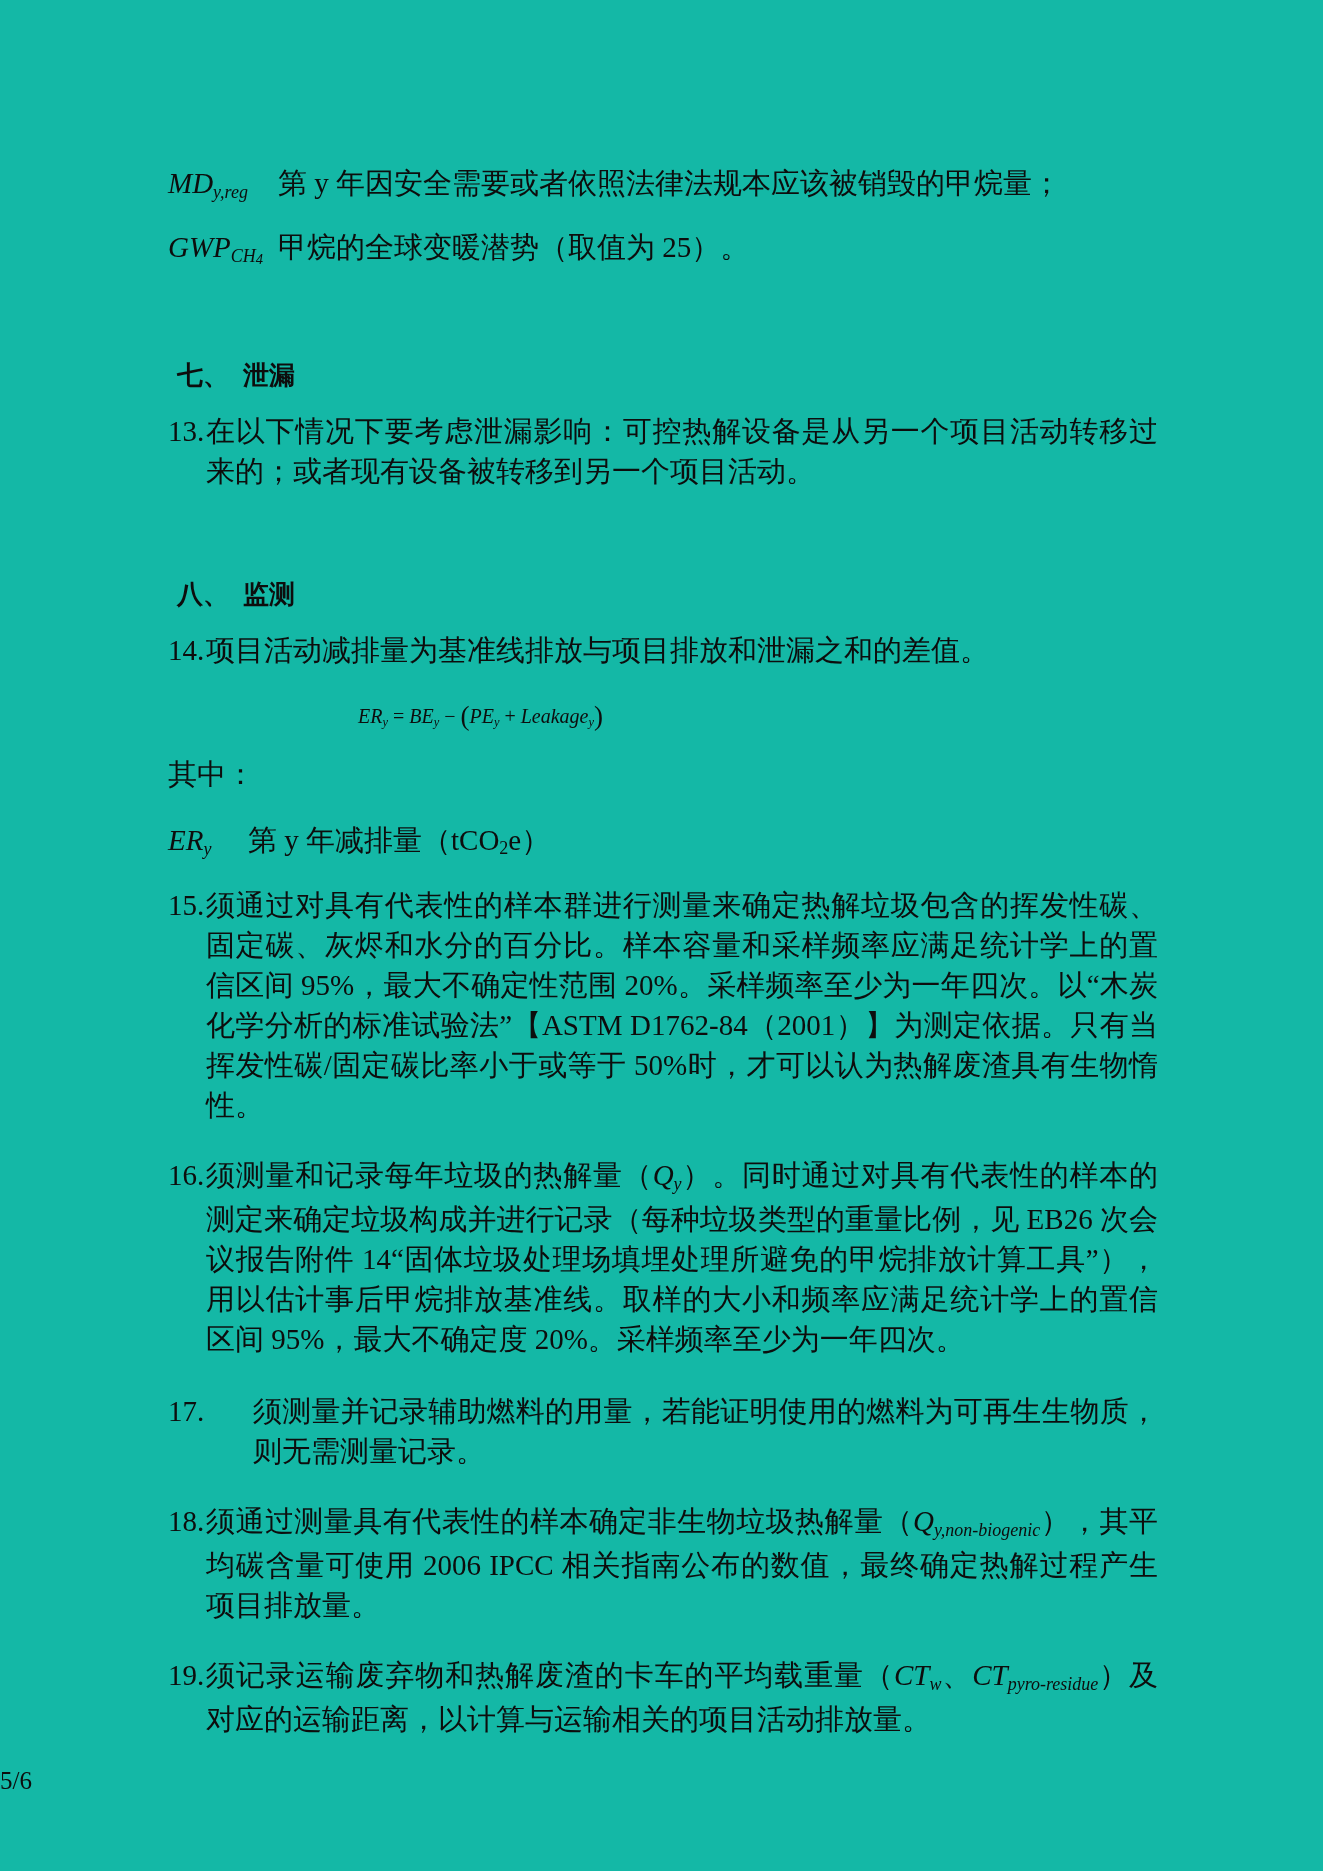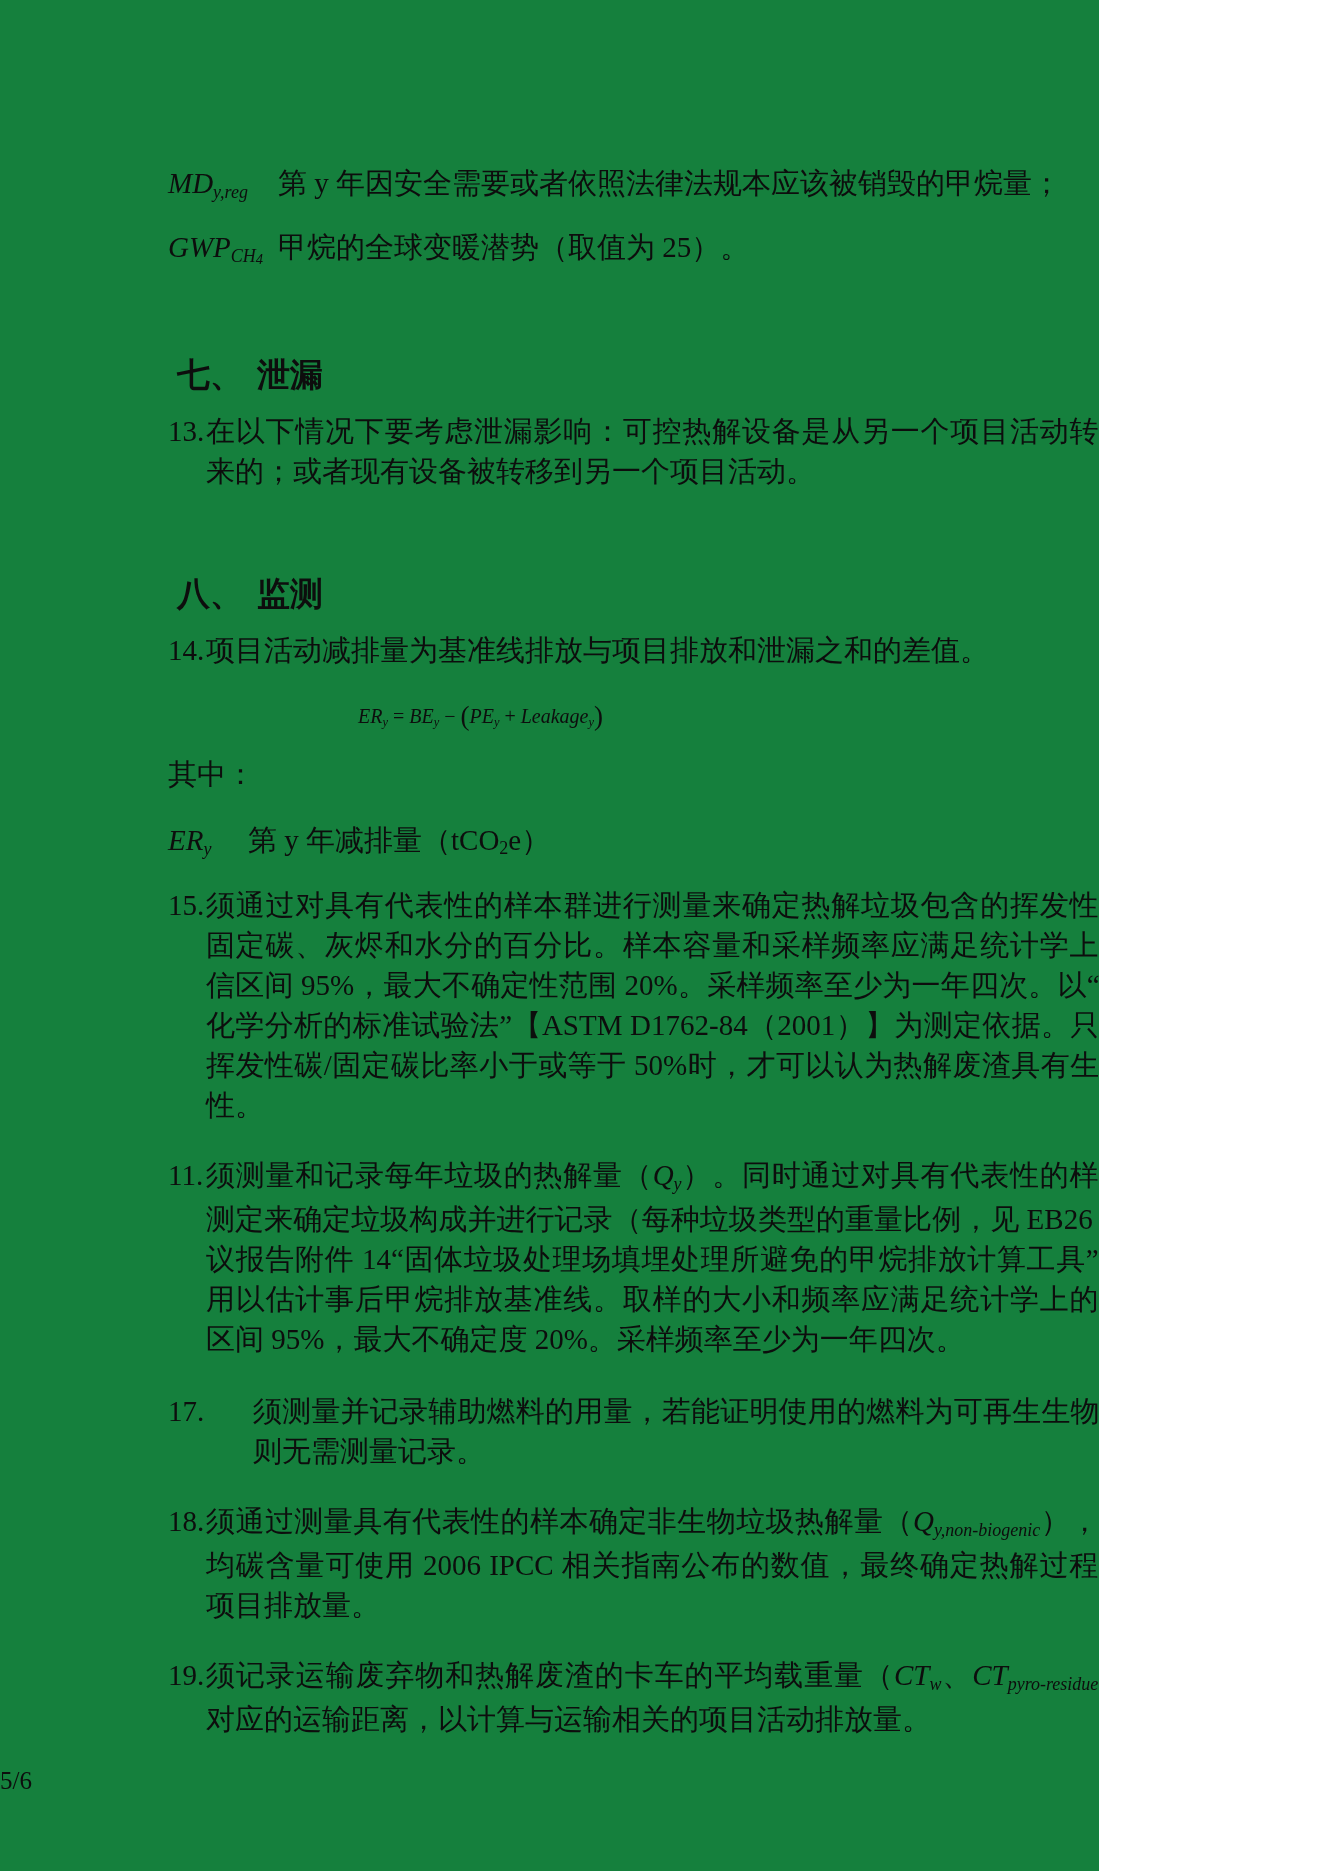--- a/index.html
+++ b/index.html
@@ -1,20 +1,20 @@
 <!DOCTYPE html>
 <html><head>
 <meta charset="utf-8">
 <style>
   html, body { margin: 0; padding: 0; background: #ffffff; }
   .page {
     position: relative;
-    width: 1099px;
+    width: 1323px;
     height: 1871px;
-    background: #15803d;
+    background: #14b8a6;
     color: #0d0d0d;
     font-family: "Liberation Serif", "DejaVu Serif", serif;
     overflow: hidden;
   }
   .content {
     position: absolute;
     left: 168px;
     top: 0;
     width: 990px;
     padding-top: 163px;
@@ -22,21 +22,21 @@
     line-height: 40px;
   }
   
   .def-row { display: flex; margin-bottom: 20px; }
   .def-term { flex: 0 0 110px; }
   .def-term--er { flex: 0 0 80px; }
   .def-desc { flex: 1; }
   
   .section-heading {
     margin: 85px 0 18px 9px;
-    font-size: 33px;
+    font-size: 26px;
     font-weight: bold;
     line-height: 36px;
     font-family: "Liberation Sans", "DejaVu Sans", sans-serif;
   }
   .heading-index { margin-right: 14px; }
   
   .li { display: flex; }
   .li-num { flex: 0 0 38px; }
   .li-body { flex: 1; text-align: justify; }
   .mt-items { margin-top: 30px; }
@@ -125,21 +125,21 @@
       <span class="def-term def-term--er"><span class="seg-i">ER</span><span class="seg-sub">y</span></span>
       <span class="def-desc"><span class="seg-t">第 y 年减排量（tCO</span><span class="seg-subn">2</span><span class="seg-t">e）</span></span>
     </div>
 
     <div class="li mt-item15">
       <span class="li-num">15.</span>
       <span class="li-body"><span class="seg-t">须通过对具有代表性的样本群进行测量来确定热解垃圾包含的挥发性碳、固定碳、灰烬和水分的百分比。样本容量和采样频率应满足统计学上的置信区间 95%，最大不确定性范围 20%。采样频率至少为一年四次。以“木炭化学分析的标准试验法”【ASTM D1762-84（2001）】为测定依据。只有当挥发性碳/固定碳比率小于或等于 50%时，才可以认为热解废渣具有生物惰性。</span></span>
     </div>
 
     <div class="li mt-items">
-      <span class="li-num">11.</span>
+      <span class="li-num">16.</span>
       <span class="li-body"><span class="seg-t">须测量和记录每年垃圾的热解量（</span><span class="seg-i">Q</span><span class="seg-sub">y</span><span class="seg-t">）。同时通过对具有代表性的样本的测定来确定垃圾构成并进行记录（每种垃圾类型的重量比例，见 EB26 次会议报告附件 14“固体垃圾处理场填埋处理所避免的甲烷排放计算工具”），用以估计事后甲烷排放基准线。取样的大小和频率应满足统计学上的置信区间 95%，最大不确定度 20%。采样频率至少为一年四次。</span></span>
     </div>
 
     <div class="li mt-item17">
       <span class="li-num">17.</span>
       <span class="li-body"><span class="seg-t">须测量并记录辅助燃料的用量，若能证明使用的燃料为可再生生物质，则无需测量记录。</span></span>
     </div>
 
     <div class="li mt-items">
       <span class="li-num">18.</span>

